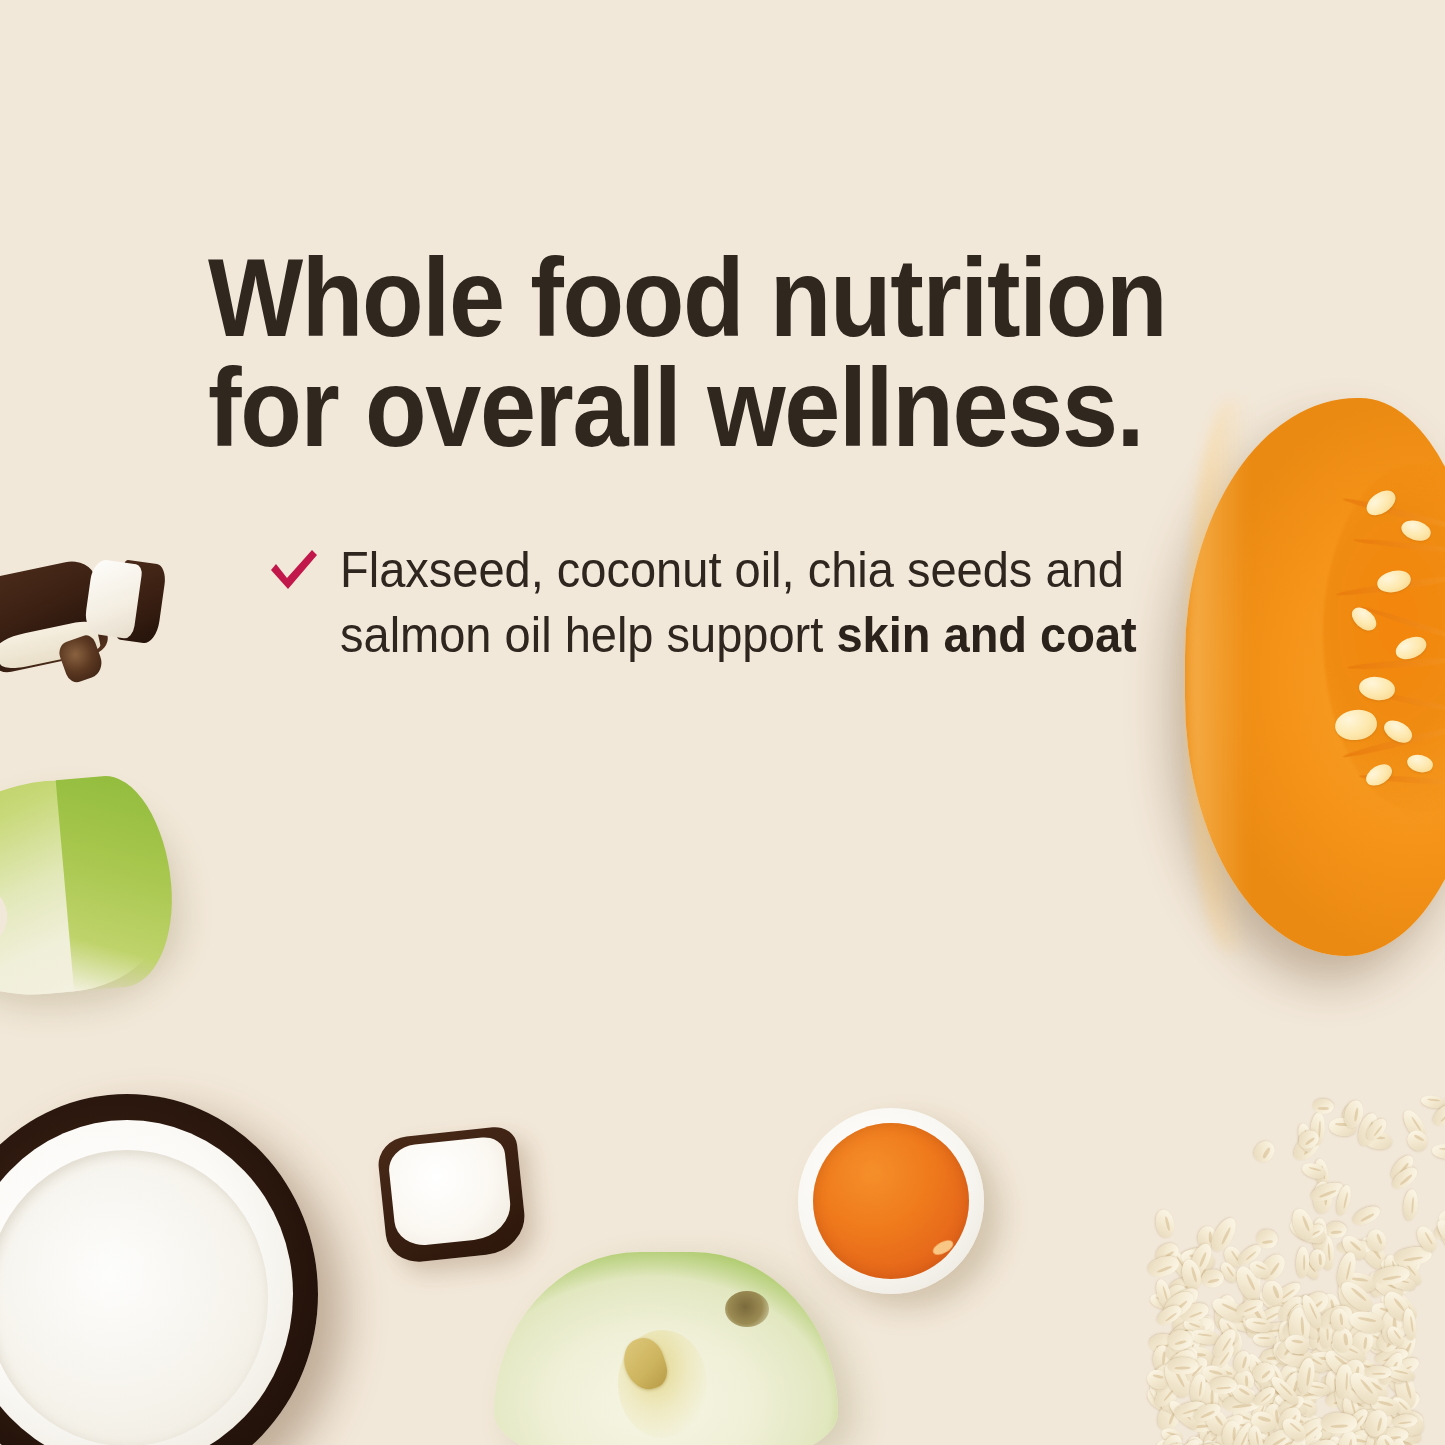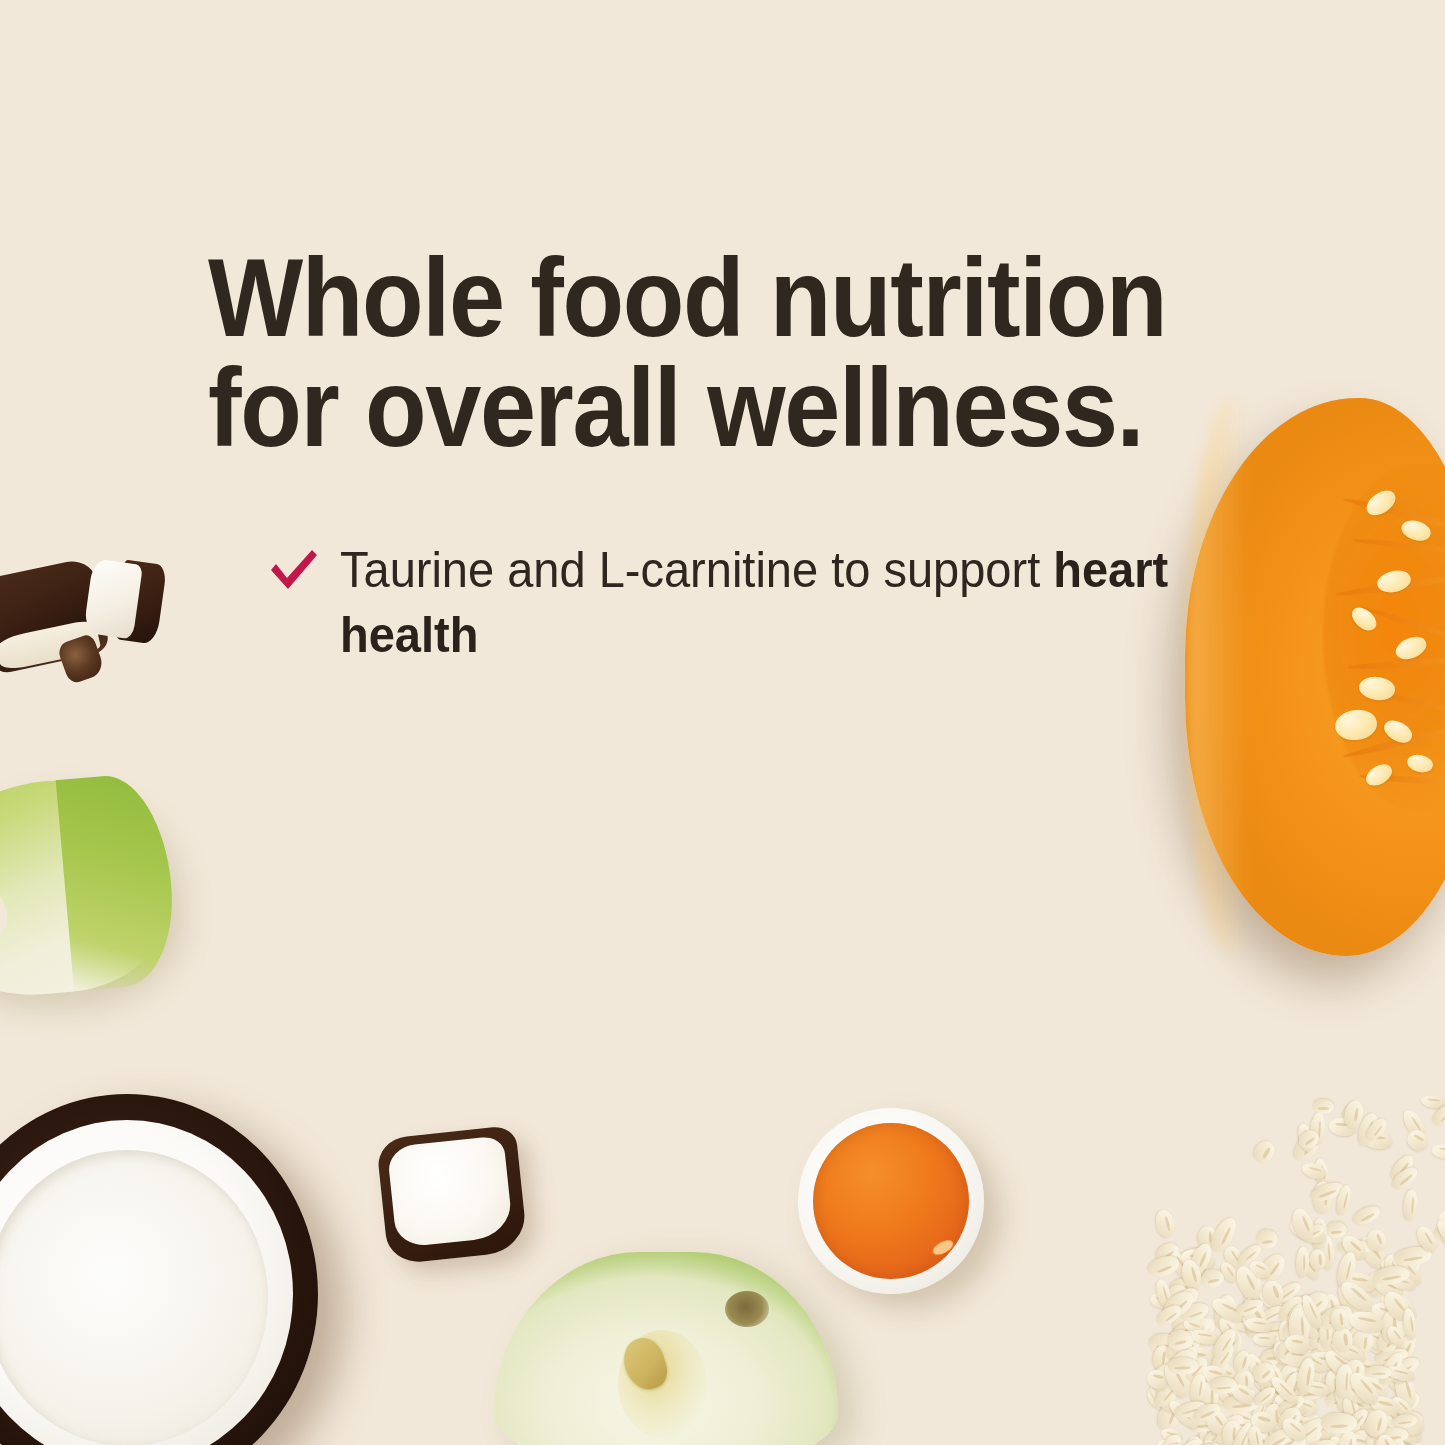--- a/index.html
+++ b/index.html
@@ -779,26 +779,26 @@
     </div>
 
   <h1 class="headline">
     <span class="hl-line">Whole food nutrition</span>
     <span class="hl-line">for overall wellness.</span>
   </h1>
 
   <div class="bullets">
 
 
-
     <div class="bullet">
       <span class="check">
         <svg viewBox="0 0 52 46" xmlns="http://www.w3.org/2000/svg">
           <path d="M3 22 L8 16 L19 30 L44 2 L49 7 L20 41 Z" fill="#c2174b"></path>
         </svg>
       </span>
       <div class="bullet-text">
-        <span>Taurine and L-carnitine to support </span><b>heart health</b>
+        <span>Flaxseed, coconut oil, chia seeds and salmon oil help support </span><b>skin and coat</b>
       </div>
     </div>
 
+
   </div>
 </div>
 
 </body></html>

